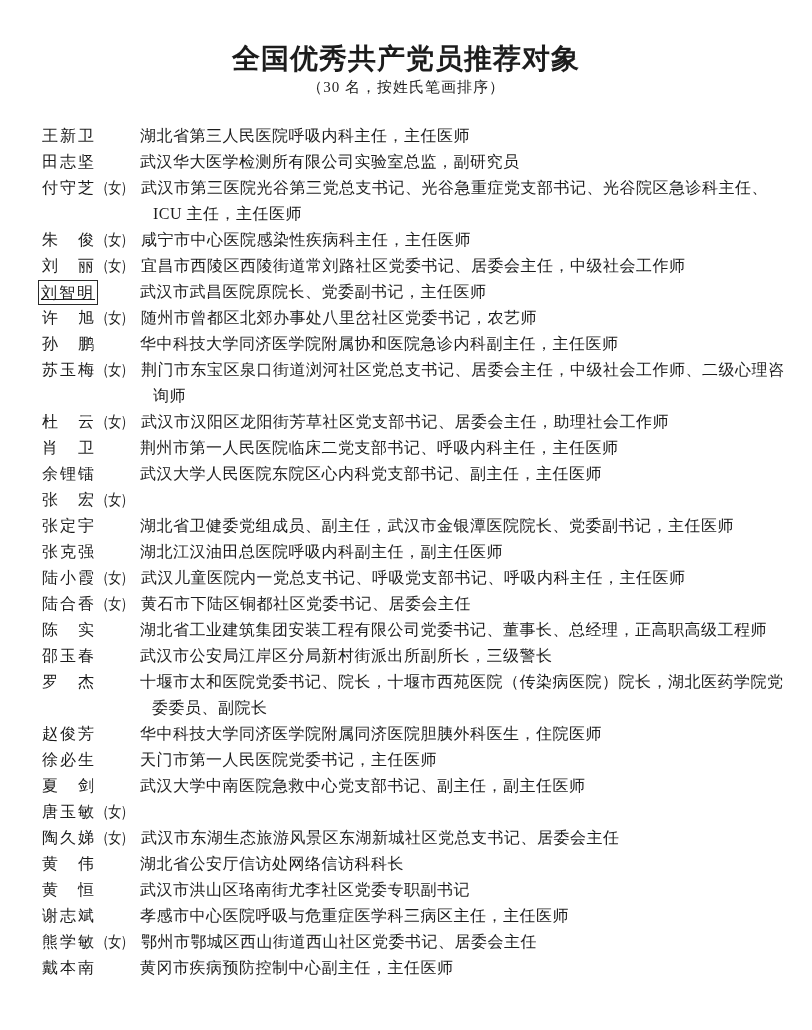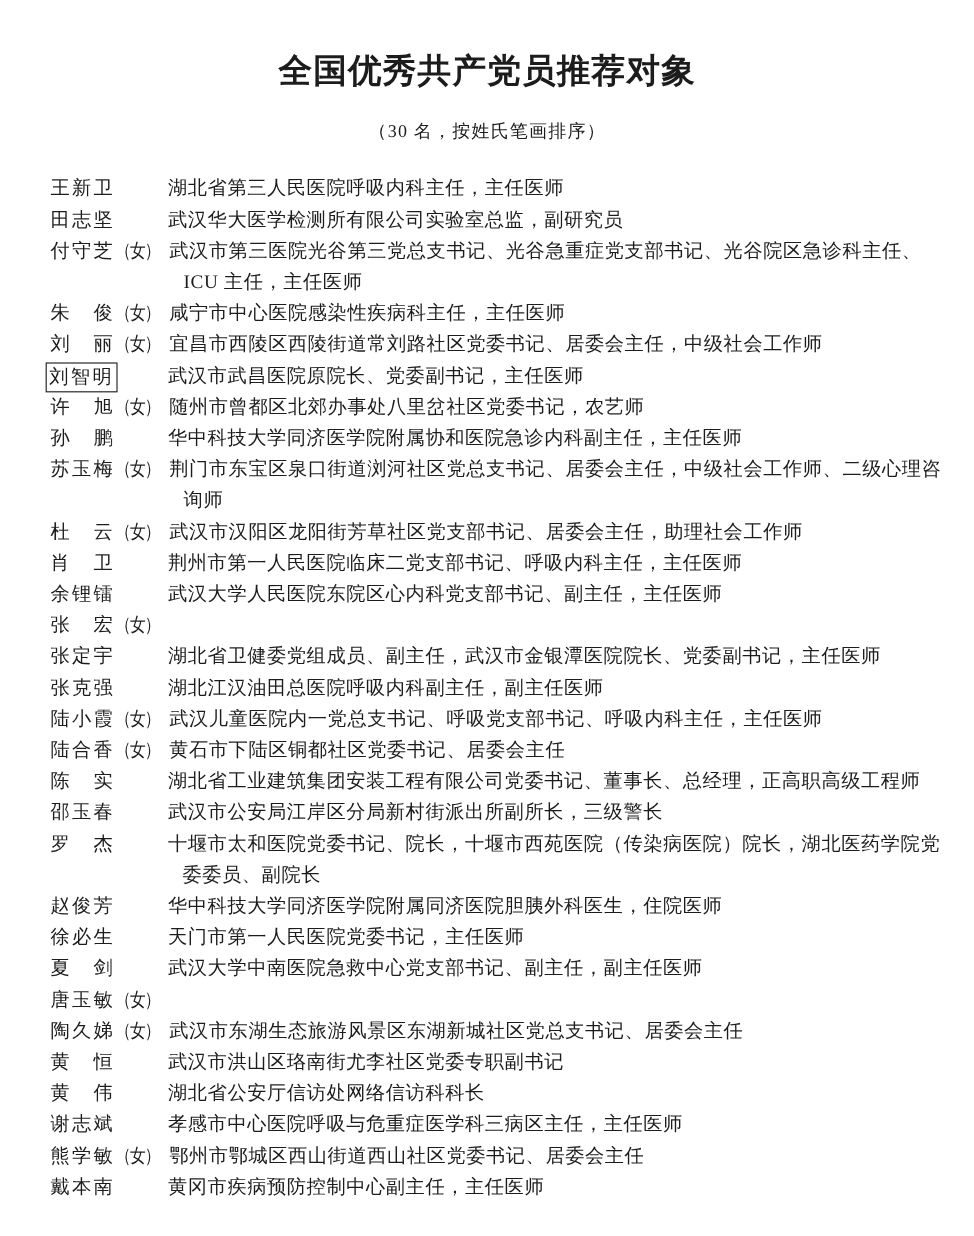--- a/index.html
+++ b/index.html
@@ -17,21 +17,20 @@
   }
   .title {
     margin: 0;
     padding-top: 40px;
     text-align: center;
     font-size: 28px;
     font-weight: bold;
     letter-spacing: 1px;
   }
   .subtitle {
-    margin-top: 22px;
     text-align: center;
     font-size: 15px;
     letter-spacing: 1px;
   }
   .list { margin-top: 26px; }
   .entry {
     display: flex;
     align-items: flex-start;
     margin: 0 26px 0 42px;
     font-size: 16px;
@@ -47,20 +46,21 @@
     display: inline-block;
     letter-spacing: 2px;
     text-align: center;
   }
   .person-name.boxed {
     border: 1px solid var(--box, #2a2a2a);
     padding: 0 2px;
     margin-left: -4px;
     line-height: 23px;
     margin-top: 1px;
+    text-decoration: underline;
   }
   .gender {
     display: inline-block;
     transform: scaleX(0.82);
     transform-origin: left center;
     letter-spacing: -1px;
   }
   .desc {
     flex: 1;
     padding-left: 12px;
@@ -167,26 +167,26 @@
         <div class="desc">武汉大学中南医院急救中心党支部书记、副主任，副主任医师</div>
       </div>
       <div class="entry">
         <div class="name-col"><span class="person-name">唐玉敏</span><span class="gender">（女）</span></div>
       </div>
       <div class="entry">
         <div class="name-col"><span class="person-name">陶久娣</span><span class="gender">（女）</span></div>
         <div class="desc">武汉市东湖生态旅游风景区东湖新城社区党总支书记、居委会主任</div>
       </div>
       <div class="entry">
+        <div class="name-col"><span class="person-name">黄　伟</span></div>
+        <div class="desc">湖北省公安厅信访处网络信访科科长</div>
+      </div>
+      <div class="entry">
         <div class="name-col"><span class="person-name">黄　恒</span></div>
         <div class="desc">武汉市洪山区珞南街尤李社区党委专职副书记</div>
-      </div>
-      <div class="entry">
-        <div class="name-col"><span class="person-name">黄　伟</span></div>
-        <div class="desc">湖北省公安厅信访处网络信访科科长</div>
       </div>
       <div class="entry">
         <div class="name-col"><span class="person-name">谢志斌</span></div>
         <div class="desc">孝感市中心医院呼吸与危重症医学科三病区主任，主任医师</div>
       </div>
       <div class="entry">
         <div class="name-col"><span class="person-name">熊学敏</span><span class="gender">（女）</span></div>
         <div class="desc">鄂州市鄂城区西山街道西山社区党委书记、居委会主任</div>
       </div>
       <div class="entry">

